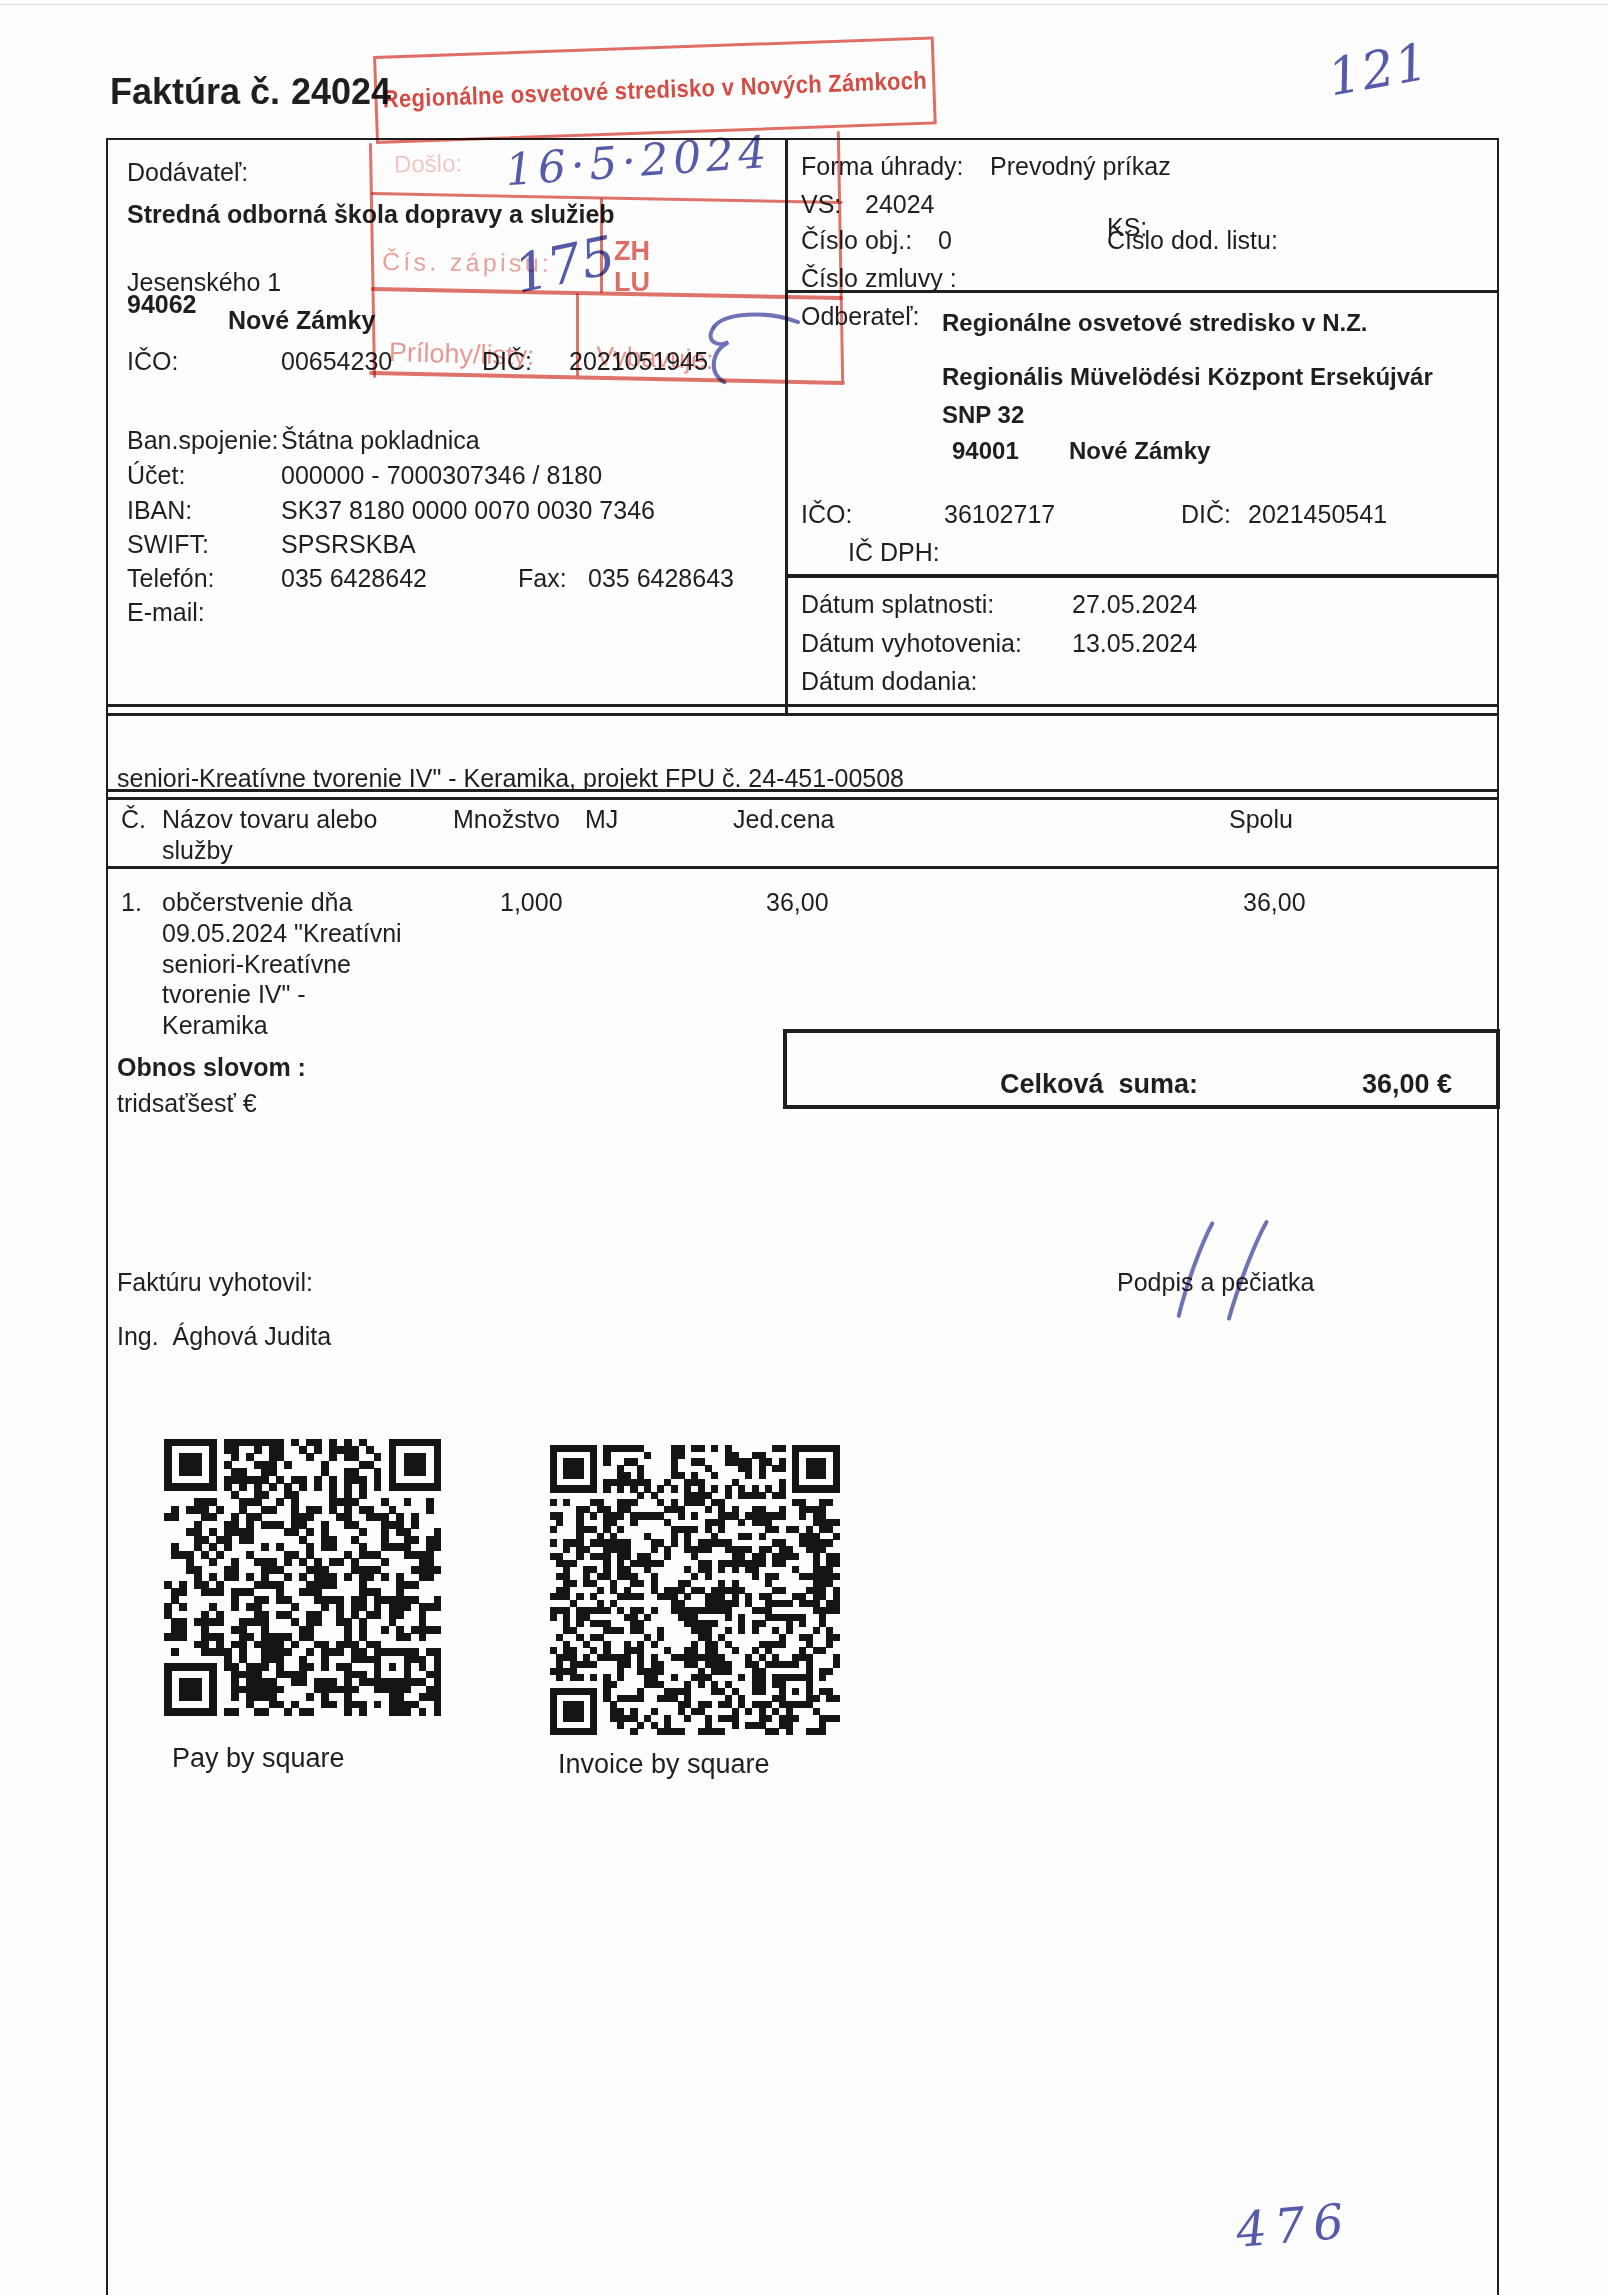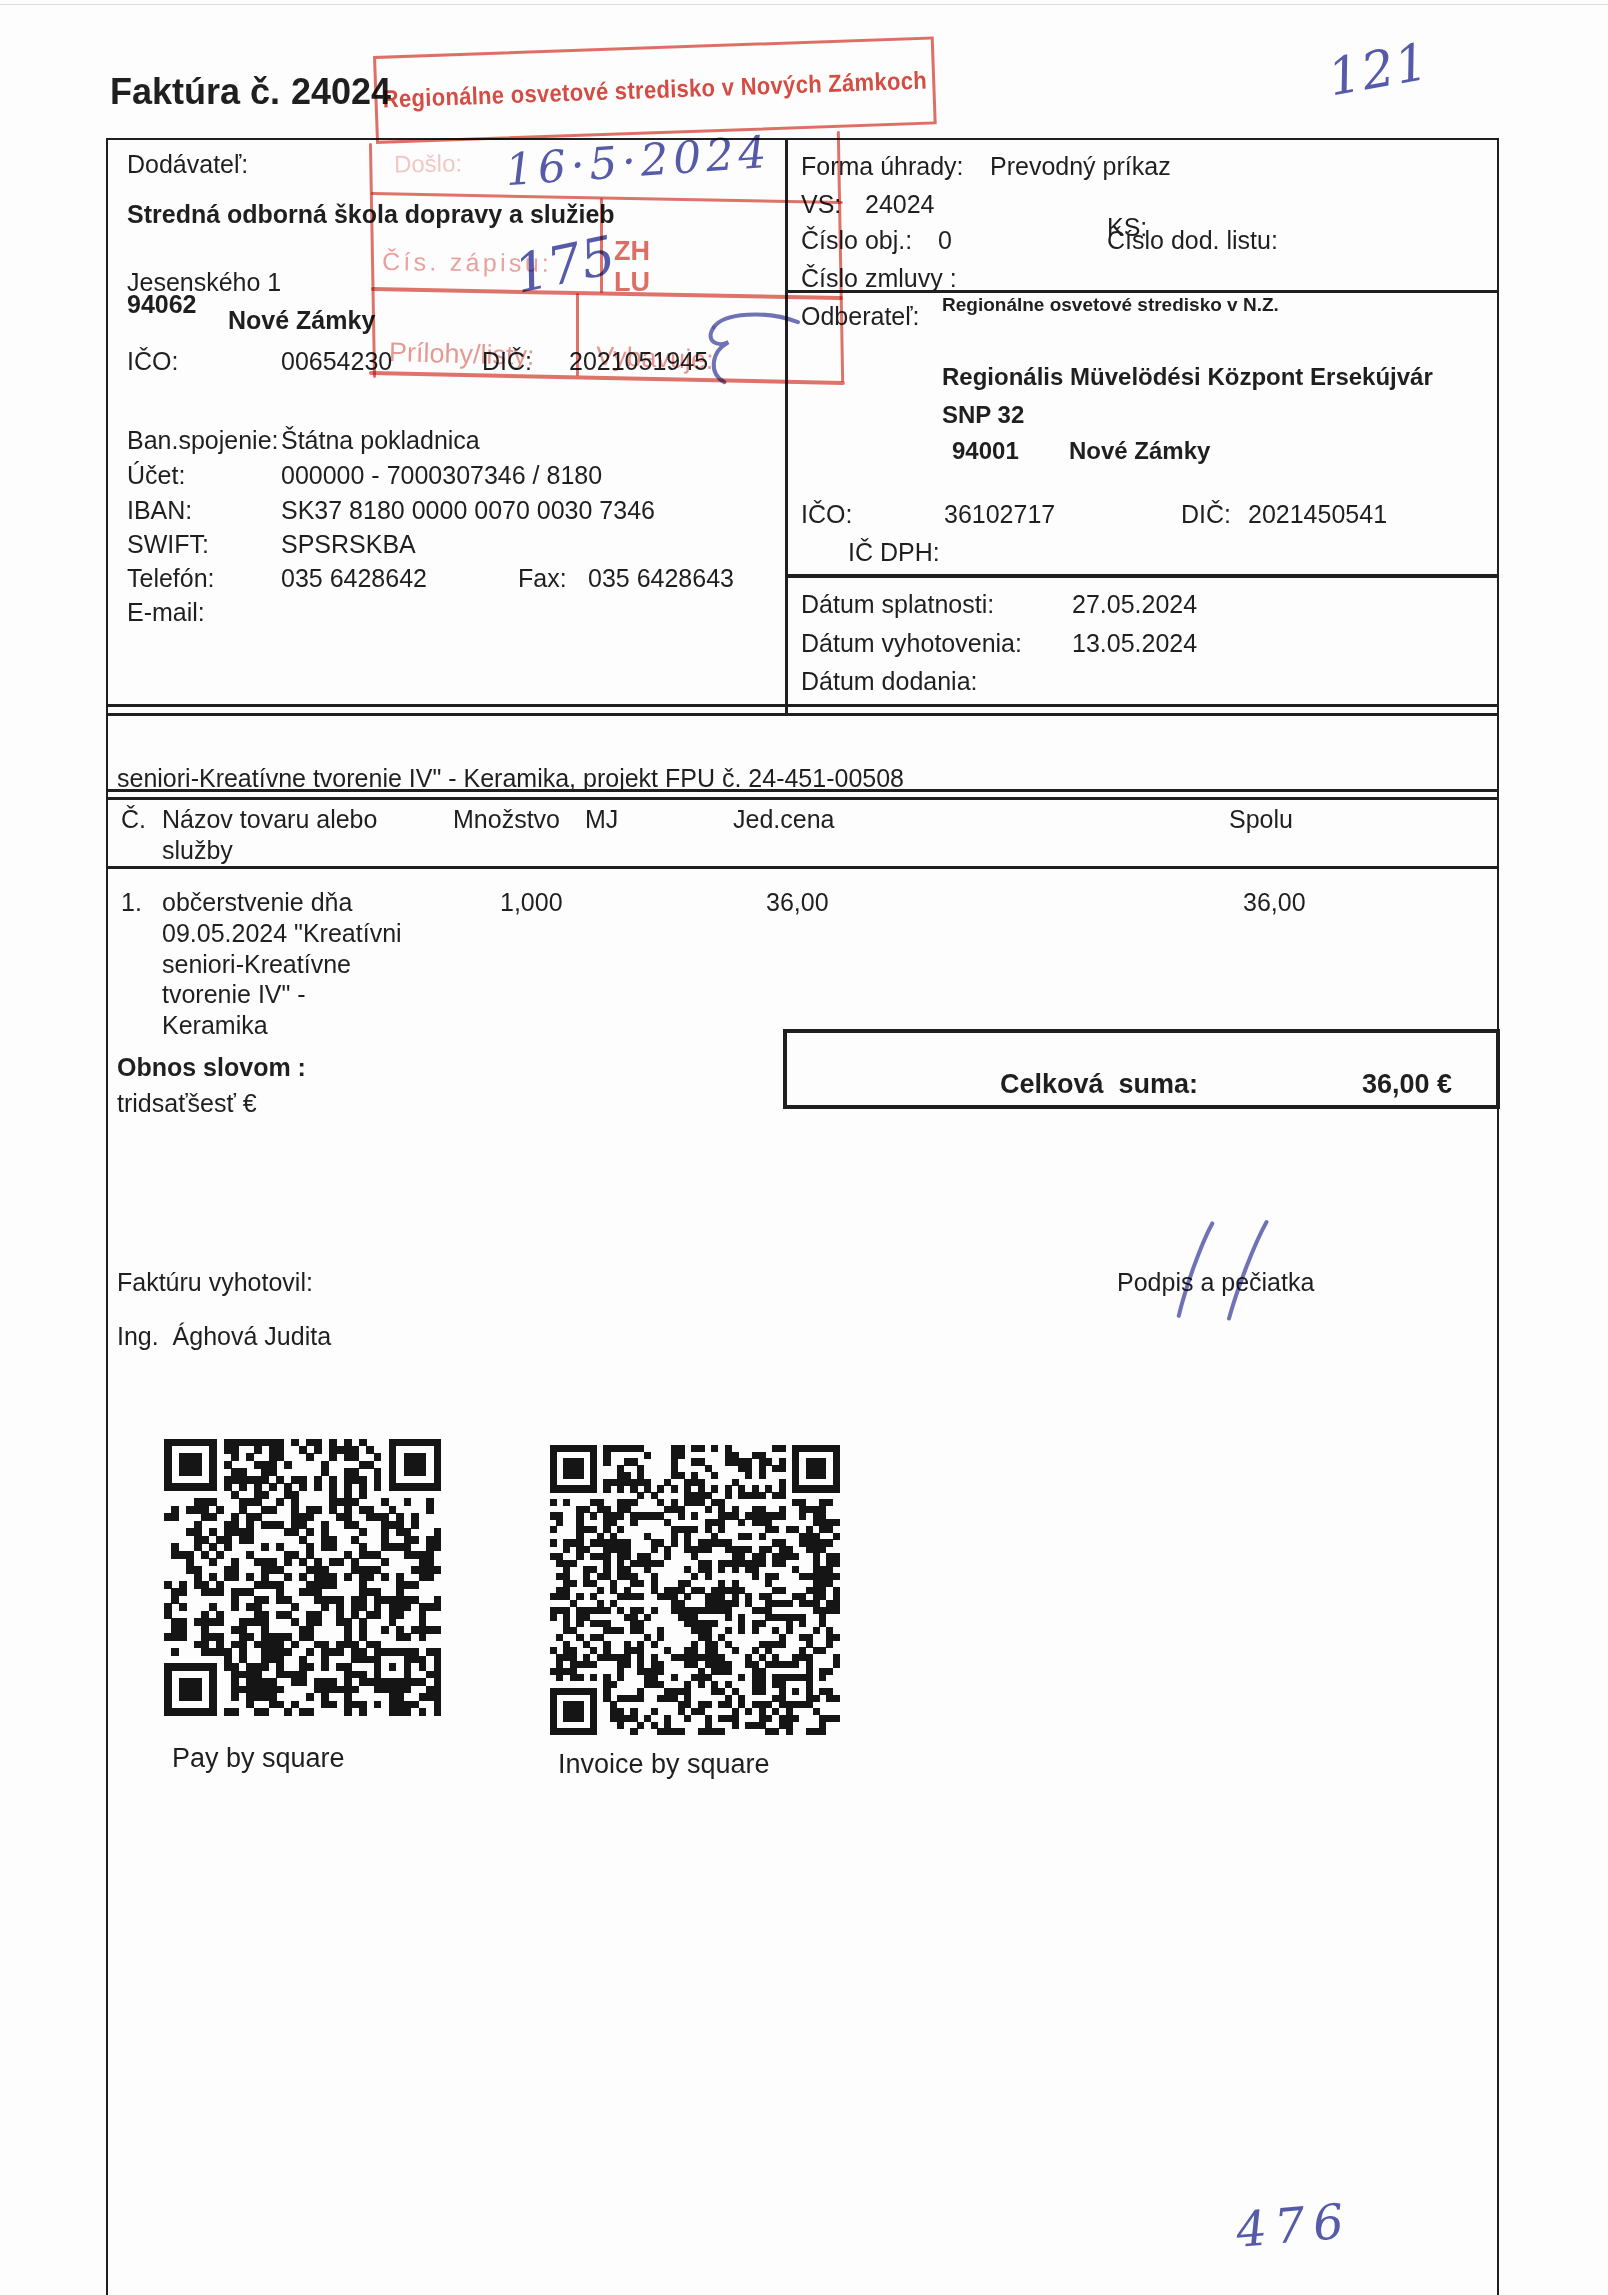--- a/index.html
+++ b/index.html
@@ -37,21 +37,21 @@
 
   <div class="ln" style="left:785px;top:138px;width:2.7px;height:577px;"></div>
   <div class="ln" style="left:785px;top:290px;width:713px;height:2.7px;"></div>
   <div class="ln" style="left:785px;top:574px;width:713px;height:4px;"></div>
   <div class="ln" style="left:106px;top:704px;width:1393px;height:2.7px;"></div>
   <div class="ln" style="left:106px;top:713px;width:1393px;height:3.3px;"></div>
   <div class="ln" style="left:106px;top:789px;width:1393px;height:2.7px;"></div>
   <div class="ln" style="left:106px;top:797px;width:1393px;height:2.7px;"></div>
   <div class="ln" style="left:106px;top:866px;width:1393px;height:3.3px;"></div>
 
-  <div class="t" style="left:127px;top:150px;text-align:right;">Dodávateľ:</div>
+  <div class="t" style="left:127px;top:158px;text-align:right;">Dodávateľ:</div>
   <div class="t b" style="left:127px;top:200px;">Stredná odborná škola dopravy a služieb</div>
   <div class="t" style="left:127px;top:268px;">Jesenského 1</div>
   <div class="t b" style="left:127px;top:290px;">94062</div>
   <div class="t b" style="left:228px;top:306px;">Nové Zámky</div>
   <div class="t" style="left:127px;top:347px;">IČO:</div>
   <div class="t" style="left:281px;top:347px;">00654230</div>
   <div class="t" style="left:482px;top:347px;">DIČ:</div>
   <div class="t" style="left:569px;top:347px;">2021051945</div>
   <div class="t" style="left:127px;top:426px;">Ban.spojenie:</div>
   <div class="t" style="left:281px;top:426px;">Štátna pokladnica</div>
@@ -71,21 +71,21 @@
   <div class="t" style="left:990px;top:152px;">Prevodný príkaz</div>
   <div class="t" style="left:801px;top:190px;">VS:</div>
   <div class="t" style="left:865px;top:190px;">24024</div>
   <div class="t" style="left:1107px;top:190px;margin-top:23px;">KS:</div>
   <div class="t" style="left:801px;top:226px;">Číslo obj.:</div>
   <div class="t" style="left:938px;top:226px;">0</div>
   <div class="t" style="left:1107px;top:226px;">Číslo dod. listu:</div>
   <div class="t" style="left:801px;top:264px;">Číslo zmluvy :</div>
 
   <div class="t" style="left:801px;top:302px;">Odberateľ:</div>
-  <div class="t b" style="left:942px;top:294px;font-size:19px;">Regionálne osvetové stredisko v N.Z.</div>
+  <div class="t b" style="left:942px;top:310px;font-size:24px;">Regionálne osvetové stredisko v N.Z.</div>
   <div class="t b" style="left:942px;top:364px;font-size:24px;">Regionális Müvelödési Központ Ersekújvár</div>
   <div class="t b" style="left:942px;top:402px;font-size:24px;">SNP 32</div>
   <div class="t b" style="left:952px;top:438px;font-size:24px;">94001</div>
   <div class="t b" style="left:1069px;top:438px;font-size:24px;">Nové Zámky</div>
   <div class="t" style="left:801px;top:500px;">IČO:</div>
   <div class="t" style="left:944px;top:500px;">36102717</div>
   <div class="t" style="left:1181px;top:500px;">DIČ:</div>
   <div class="t" style="left:1248px;top:500px;">2021450541</div>
   <div class="t" style="left:801px;top:538px;margin-left:47px;">IČ DPH:</div>
 

